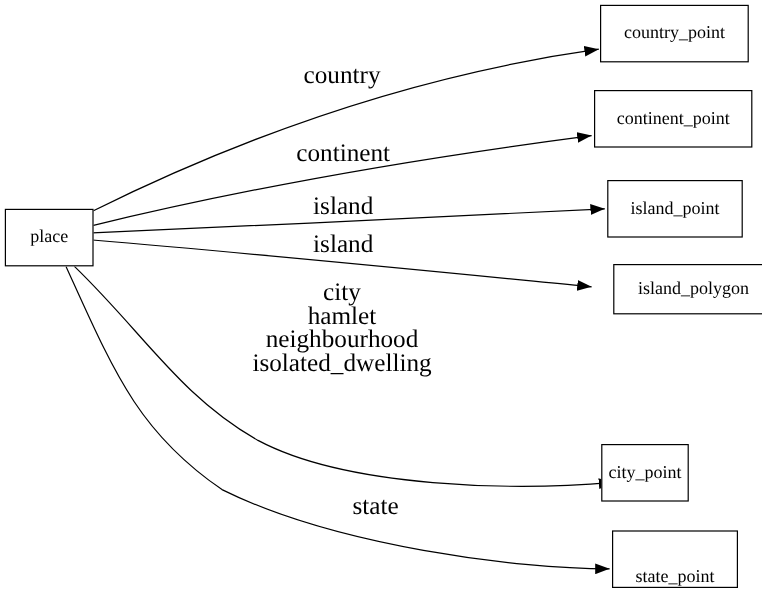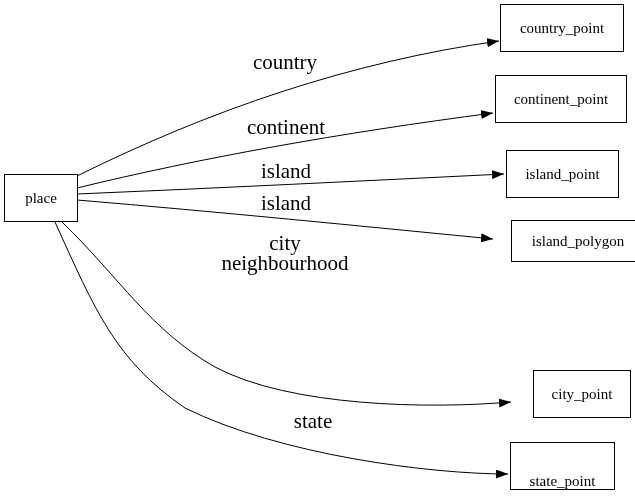--- a/index.html
+++ b/index.html
@@ -77,39 +77,41 @@
       </div>
       <div class="node" style="left: 495px; top: 75px; width: 132px; height: 48px;">
         <span>continent_point</span>
       </div>
       <div class="node" style="left: 506px; top: 150px; width: 113px; height: 48px;">
         <span>island_point</span>
       </div>
       <div class="node" style="left: 495px; top: 220px; width: 134px; height: 42px; margin-left: 16px;">
         <span>island_polygon</span>
       </div>
-      <div class="node" style="left: 533px; top: 370px; width: 98px; height: 48px;">
+      <div class="node" style="left: 501px; top: 370px; width: 73px; height: 48px;">
         <span>city_point</span>
       </div>
       <div class="node" style="left: 510px; top: 442px; width: 105px; height: 48px; align-items: flex-end;">
         <span>state_point</span>
       </div>
       <div class="edge-label" style="left: 285px; top: 53.2px;">
         <div>country</div>
       </div>
       <div class="edge-label" style="left: 286px; top: 118.2px;">
         <div>continent</div>
       </div>
       <div class="edge-label" style="left: 286px; top: 162.2px;">
         <div>island</div>
       </div>
       <div class="edge-label" style="left: 286px; top: 194.2px;">
         <div>island</div>
       </div>
       <div class="edge-label" style="left: 285px; top: 234.2px;">
         <div>city</div>
+        <div>hamlet</div>
         <div>neighbourhood</div>
+        <div>isolated_dwelling</div>
       </div>
       <div class="edge-label" style="left: 285px; top: 412.2px; margin-left: 28px;">
         <div>state</div>
       </div>
     </div>
 </div>
 
 </body></html>

